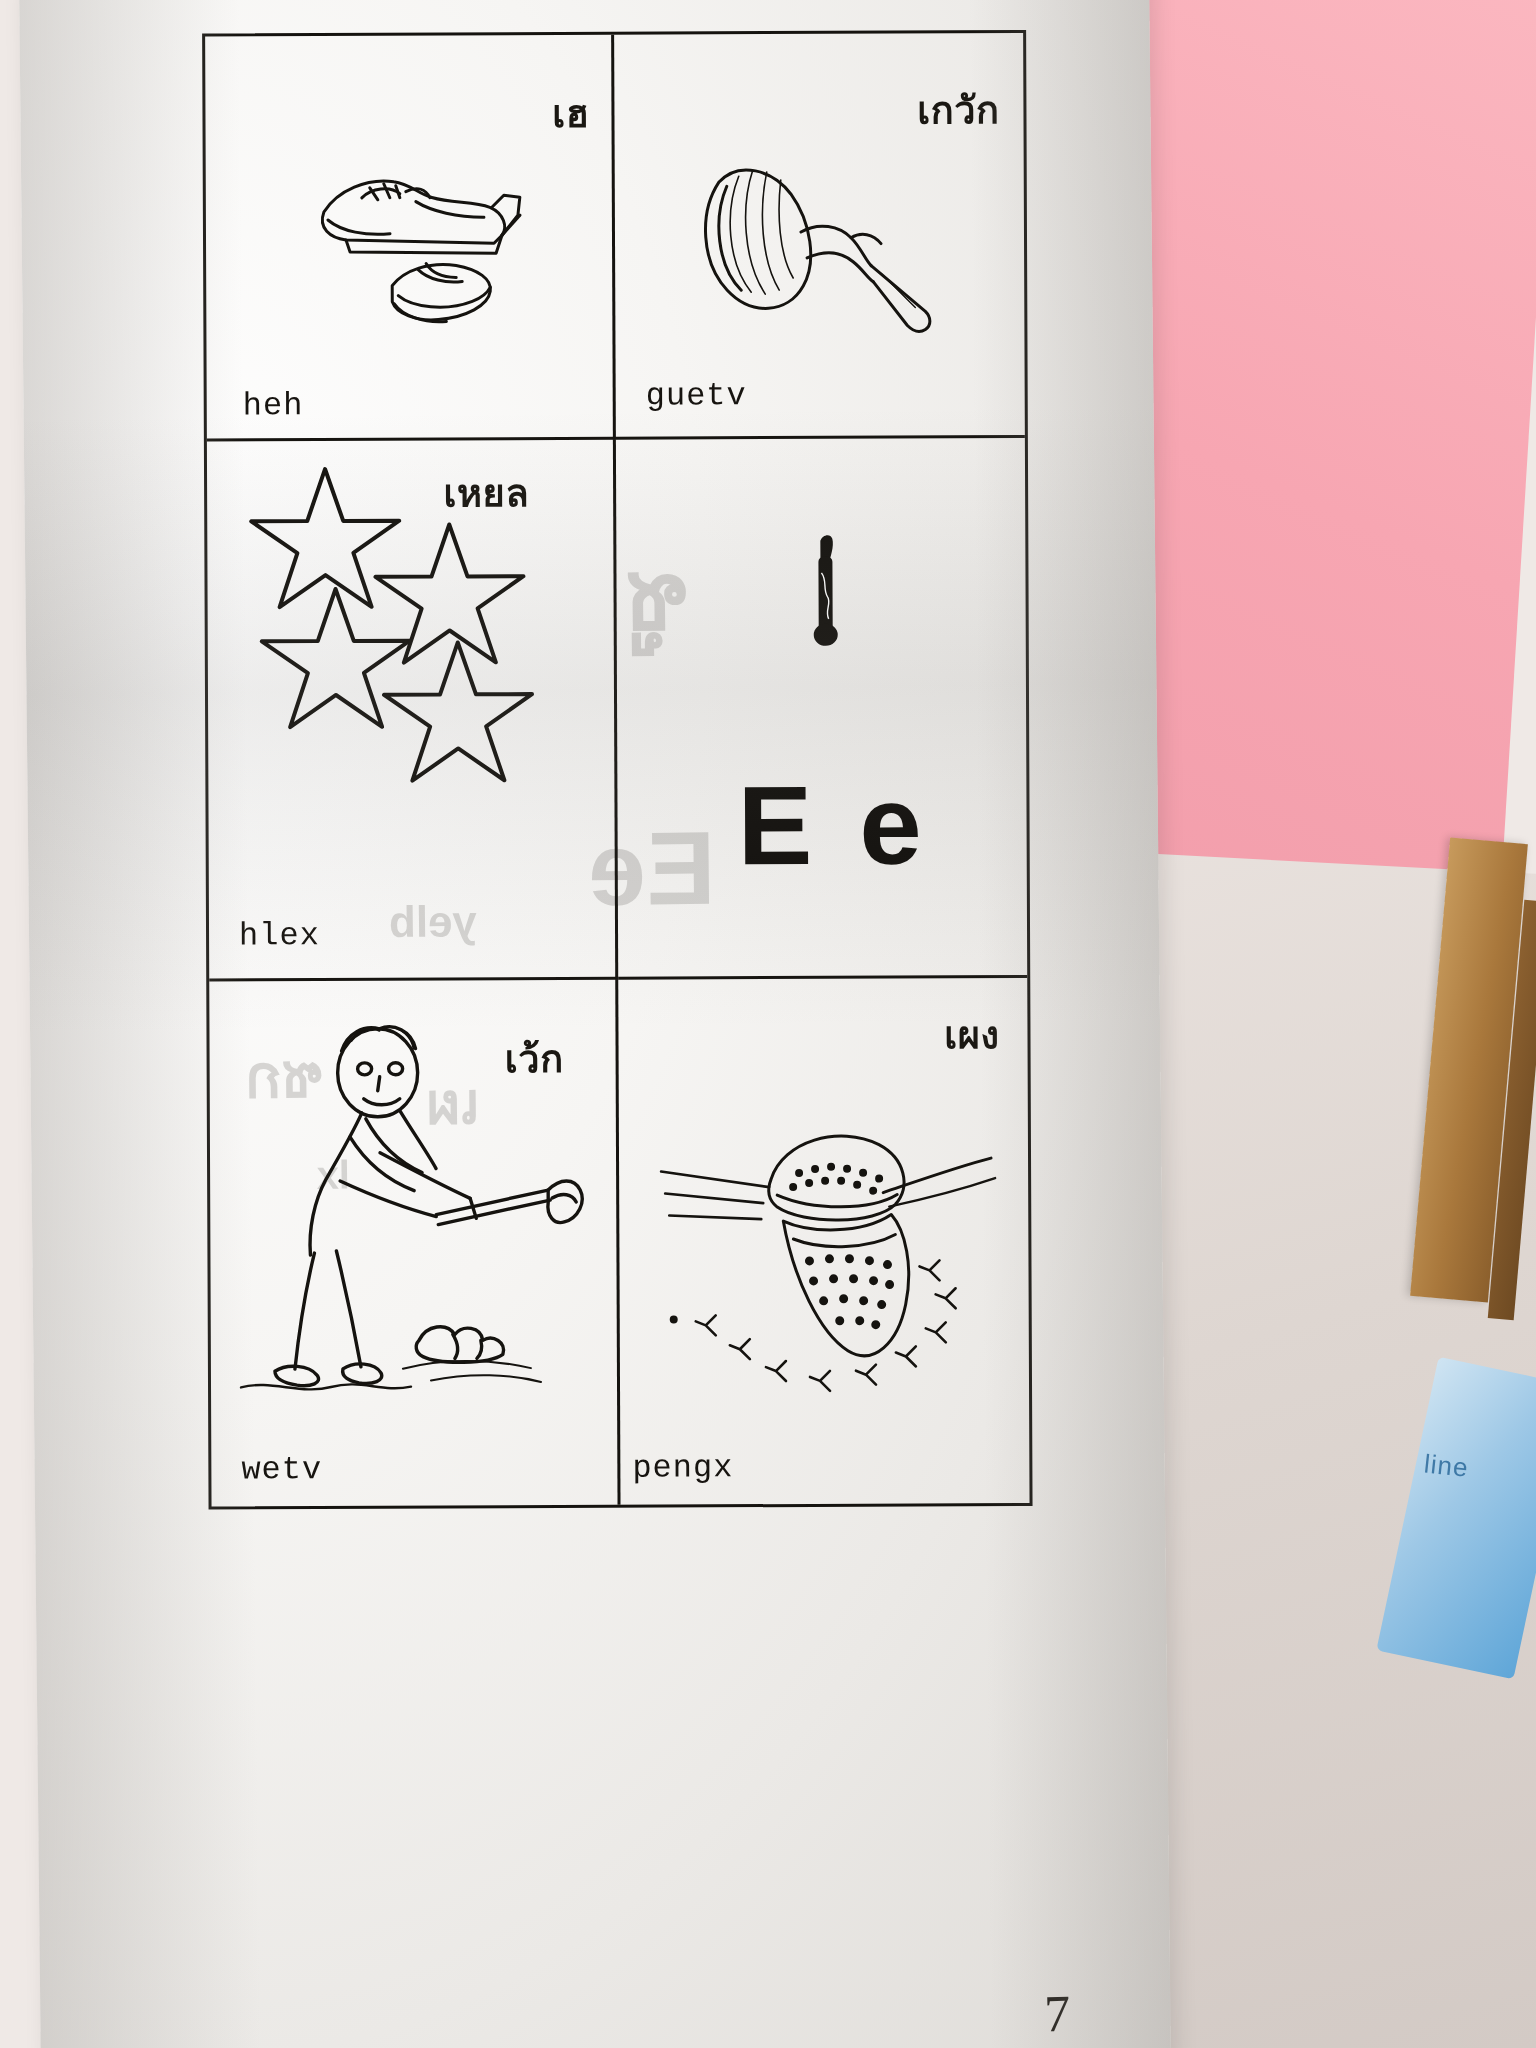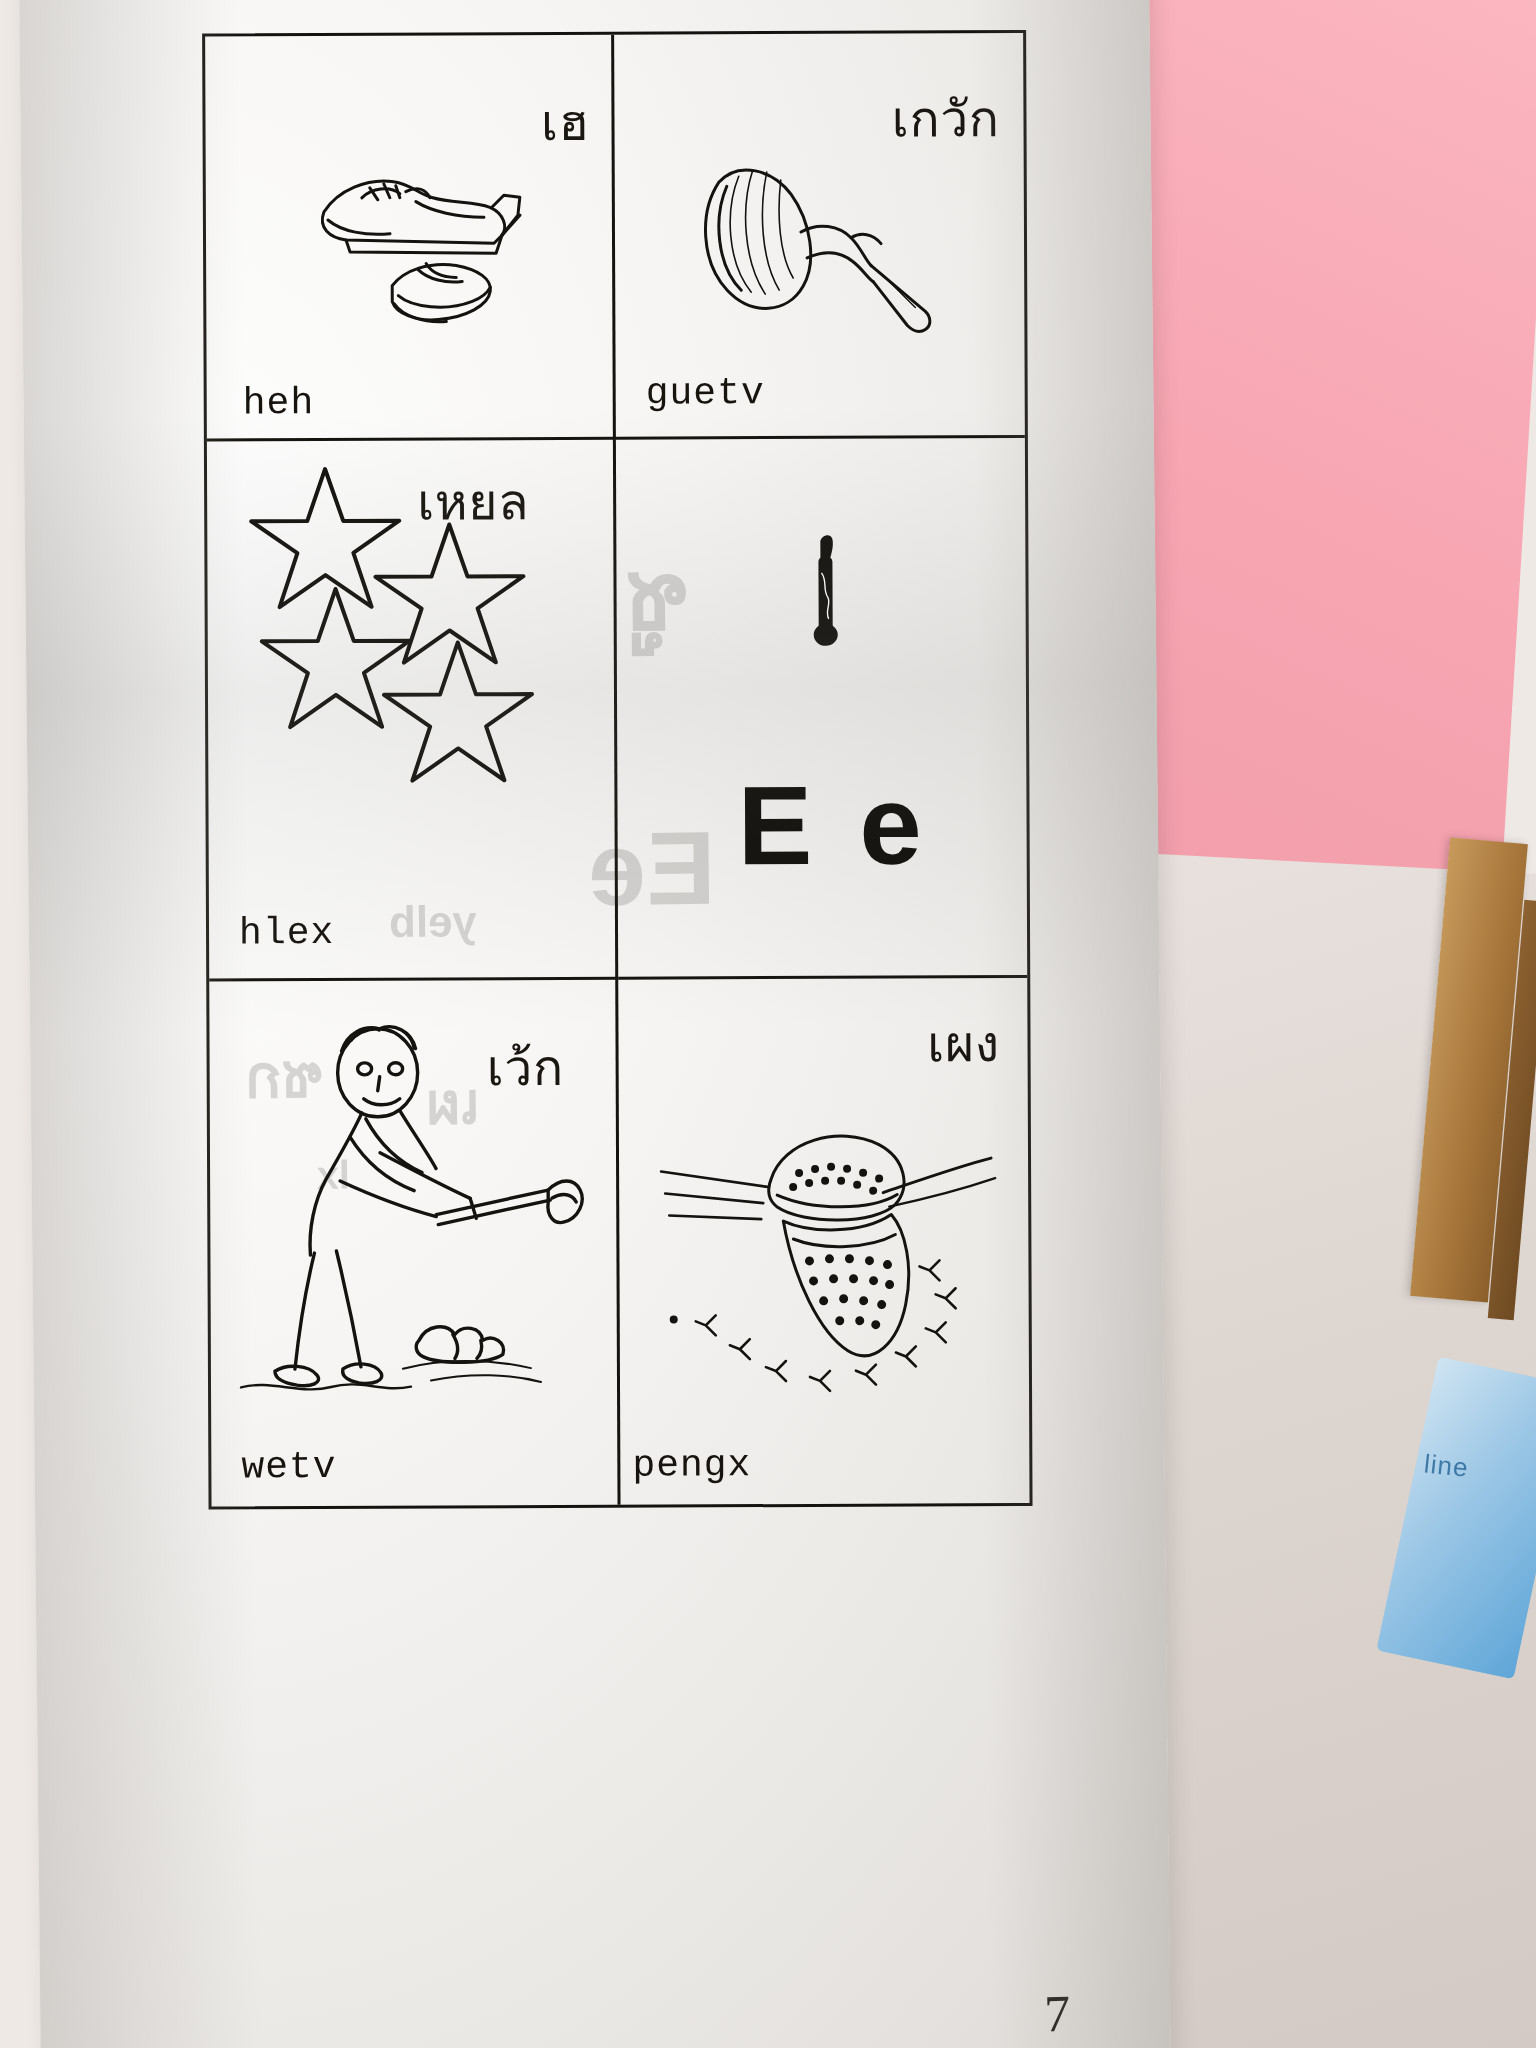--- a/index.html
+++ b/index.html
@@ -148,28 +148,29 @@
     border-right: 3px solid #15130f;
     border-bottom: 3px solid #15130f;
     overflow: hidden;
   }
   .cell:nth-child(2n) { border-right: none; }
   .cell:nth-child(5), .cell:nth-child(6) { border-bottom: none; }
 
   .thai {
     position: absolute;
     font-family: "DejaVu Sans", sans-serif;
-    font-size: 50px;
+    font-size: 38px;
     color: #1a1712;
     letter-spacing: 0.5px;
+    font-weight: bold;
   }
   .roman {
     position: absolute;
     font-family: "Liberation Mono", monospace;
-    font-size: 38px;
+    font-size: 32px;
     color: #171410;
     letter-spacing: 1px;
     margin-top: 36px;
   }
   .bigletter {
     position: absolute;
     font-family: "Liberation Sans", sans-serif;
     font-weight: bold;
     font-size: 112px;
     color: #100e0b;

